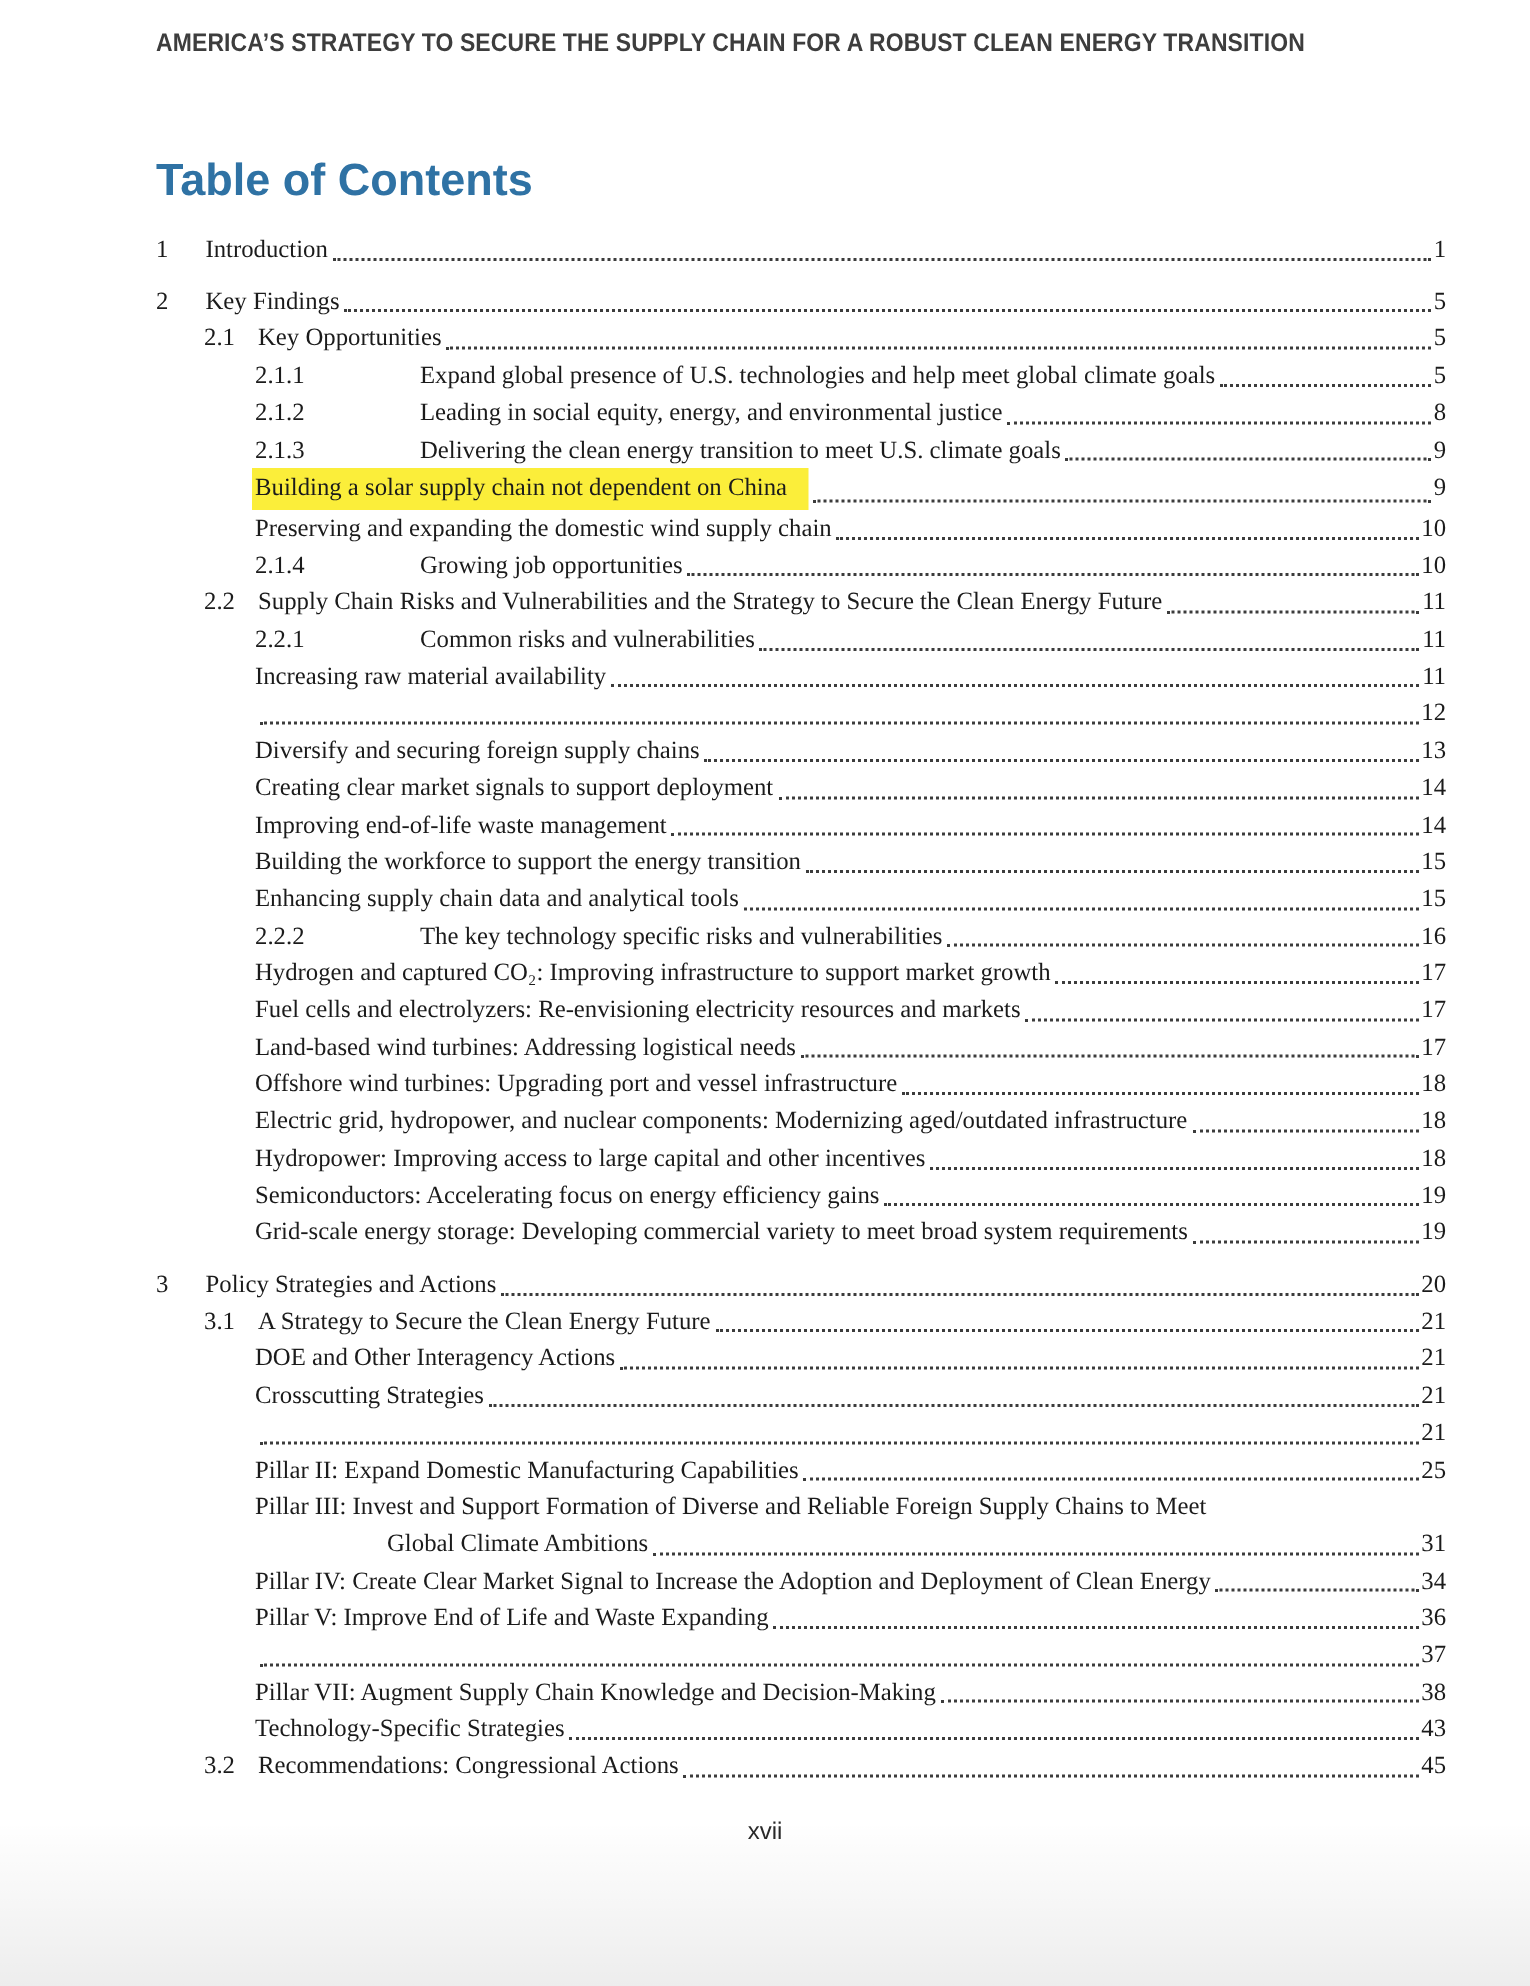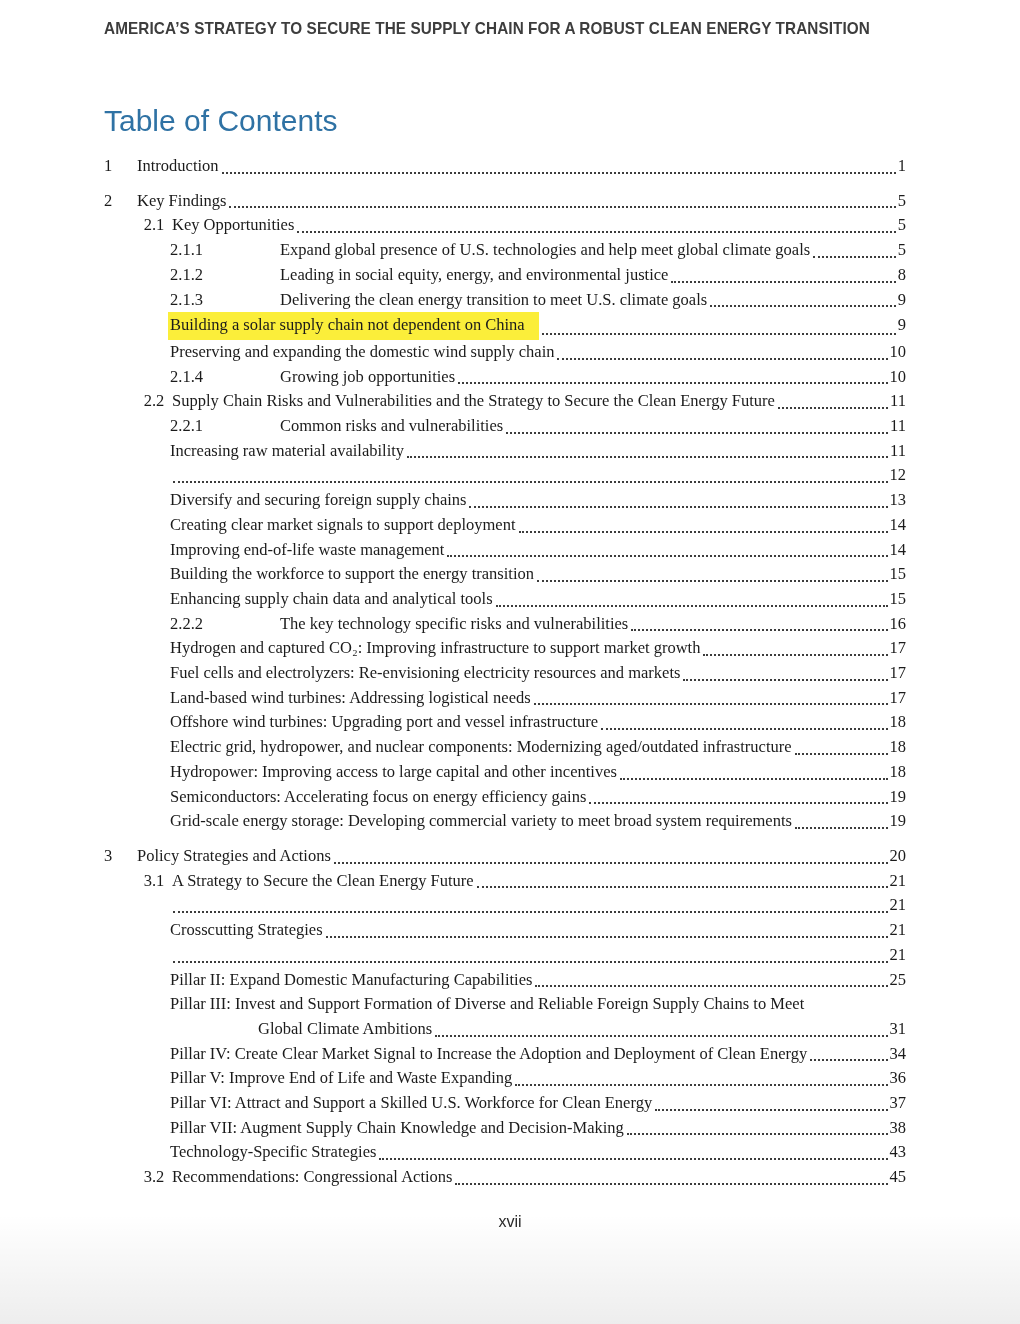--- a/index.html
+++ b/index.html
@@ -4,59 +4,59 @@
 <style>
   html, body { margin: 0; padding: 0; }
   body {
     width: 1020px; height: 1324px;
     background: #ffffff;
     font-family: "Liberation Serif", serif;
     color: var(--text_black, #1b1b1b);
     position: relative;
     overflow: hidden;
   }
-  .page { padding: 20px 114px 0 104px; position: relative; }
+  .page { padding: 20px 56px 0 104px; position: relative; }
 
   .running-header {
     font-family: "Liberation Sans", sans-serif;
     font-size: 17px;
     font-weight: 700;
     letter-spacing: 0.1px;
     color: var(--header_gray, #3d3d3d);
     white-space: nowrap;
     transform: scaleX(0.90);
     transform-origin: left center;
     line-height: 18px;
     height: 18px;
   }
 
   h1.toc-title {
     margin: 66px 0 0 0;
     font-family: "Liberation Sans", sans-serif;
-    font-weight: normal;
+    font-weight: bold;
     font-size: 30px;
     line-height: 34px;
     color: var(--title_blue, #2f72a4);
   }
 
   .toc { margin-top: 16px; }
 
   .toc-row {
     display: flex;
     align-items: baseline;
     font-size: 16.5px;
     line-height: 24.7px;
     white-space: nowrap;
   }
   .toc-row.gap { margin-top: 10px; }
 
   .num { flex: none; }
   .level-0 .num { width: 33px; }
   .level-1 { padding-left: 32px; }
-  .level-1 .num { width: 36px; text-align: center; }
+  .level-1 .num { width: 36px; }
   .level-2 { padding-left: 66px; }
   .level-2 .num { width: 110px; }
   .cont { padding-left: 154px; }
 
   .lbl { flex: none; }
   .lbl.hl {
     background: var(--highlight_yellow, #fbee3a);
     padding: 1px 14px 2px 2px;
     margin-left: -2px;
   }
@@ -248,20 +248,21 @@
         <span class="leader"></span>
         <span class="pg">20</span>
       </div>
       <div class="toc-row level-1">
         <span class="num">3.1</span>
         <span class="lbl">A Strategy to Secure the Clean Energy Future</span>
         <span class="leader"></span>
         <span class="pg">21</span>
       </div>
       <div class="toc-row level-2">
+        <span class="lbl">DOE and Other Interagency Actions</span>
         <span class="leader"></span>
         <span class="pg">21</span>
       </div>
       <div class="toc-row level-2">
         <span class="lbl">Crosscutting Strategies</span>
         <span class="leader"></span>
         <span class="pg">21</span>
       </div>
       <div class="toc-row level-2">
         <span class="leader"></span>
@@ -284,21 +285,20 @@
         <span class="lbl">Pillar IV: Create Clear Market Signal to Increase the Adoption and Deployment of Clean Energy</span>
         <span class="leader"></span>
         <span class="pg">34</span>
       </div>
       <div class="toc-row level-2">
         <span class="lbl">Pillar V: Improve End of Life and Waste Expanding</span>
         <span class="leader"></span>
         <span class="pg">36</span>
       </div>
       <div class="toc-row level-2">
-        <span class="lbl">Pillar VI: Attract and Support a Skilled U.S. Workforce for Clean Energy</span>
         <span class="leader"></span>
         <span class="pg">37</span>
       </div>
       <div class="toc-row level-2">
         <span class="lbl">Pillar VII: Augment Supply Chain Knowledge and Decision-Making</span>
         <span class="leader"></span>
         <span class="pg">38</span>
       </div>
       <div class="toc-row level-2">
         <span class="lbl">Technology-Specific Strategies</span>

